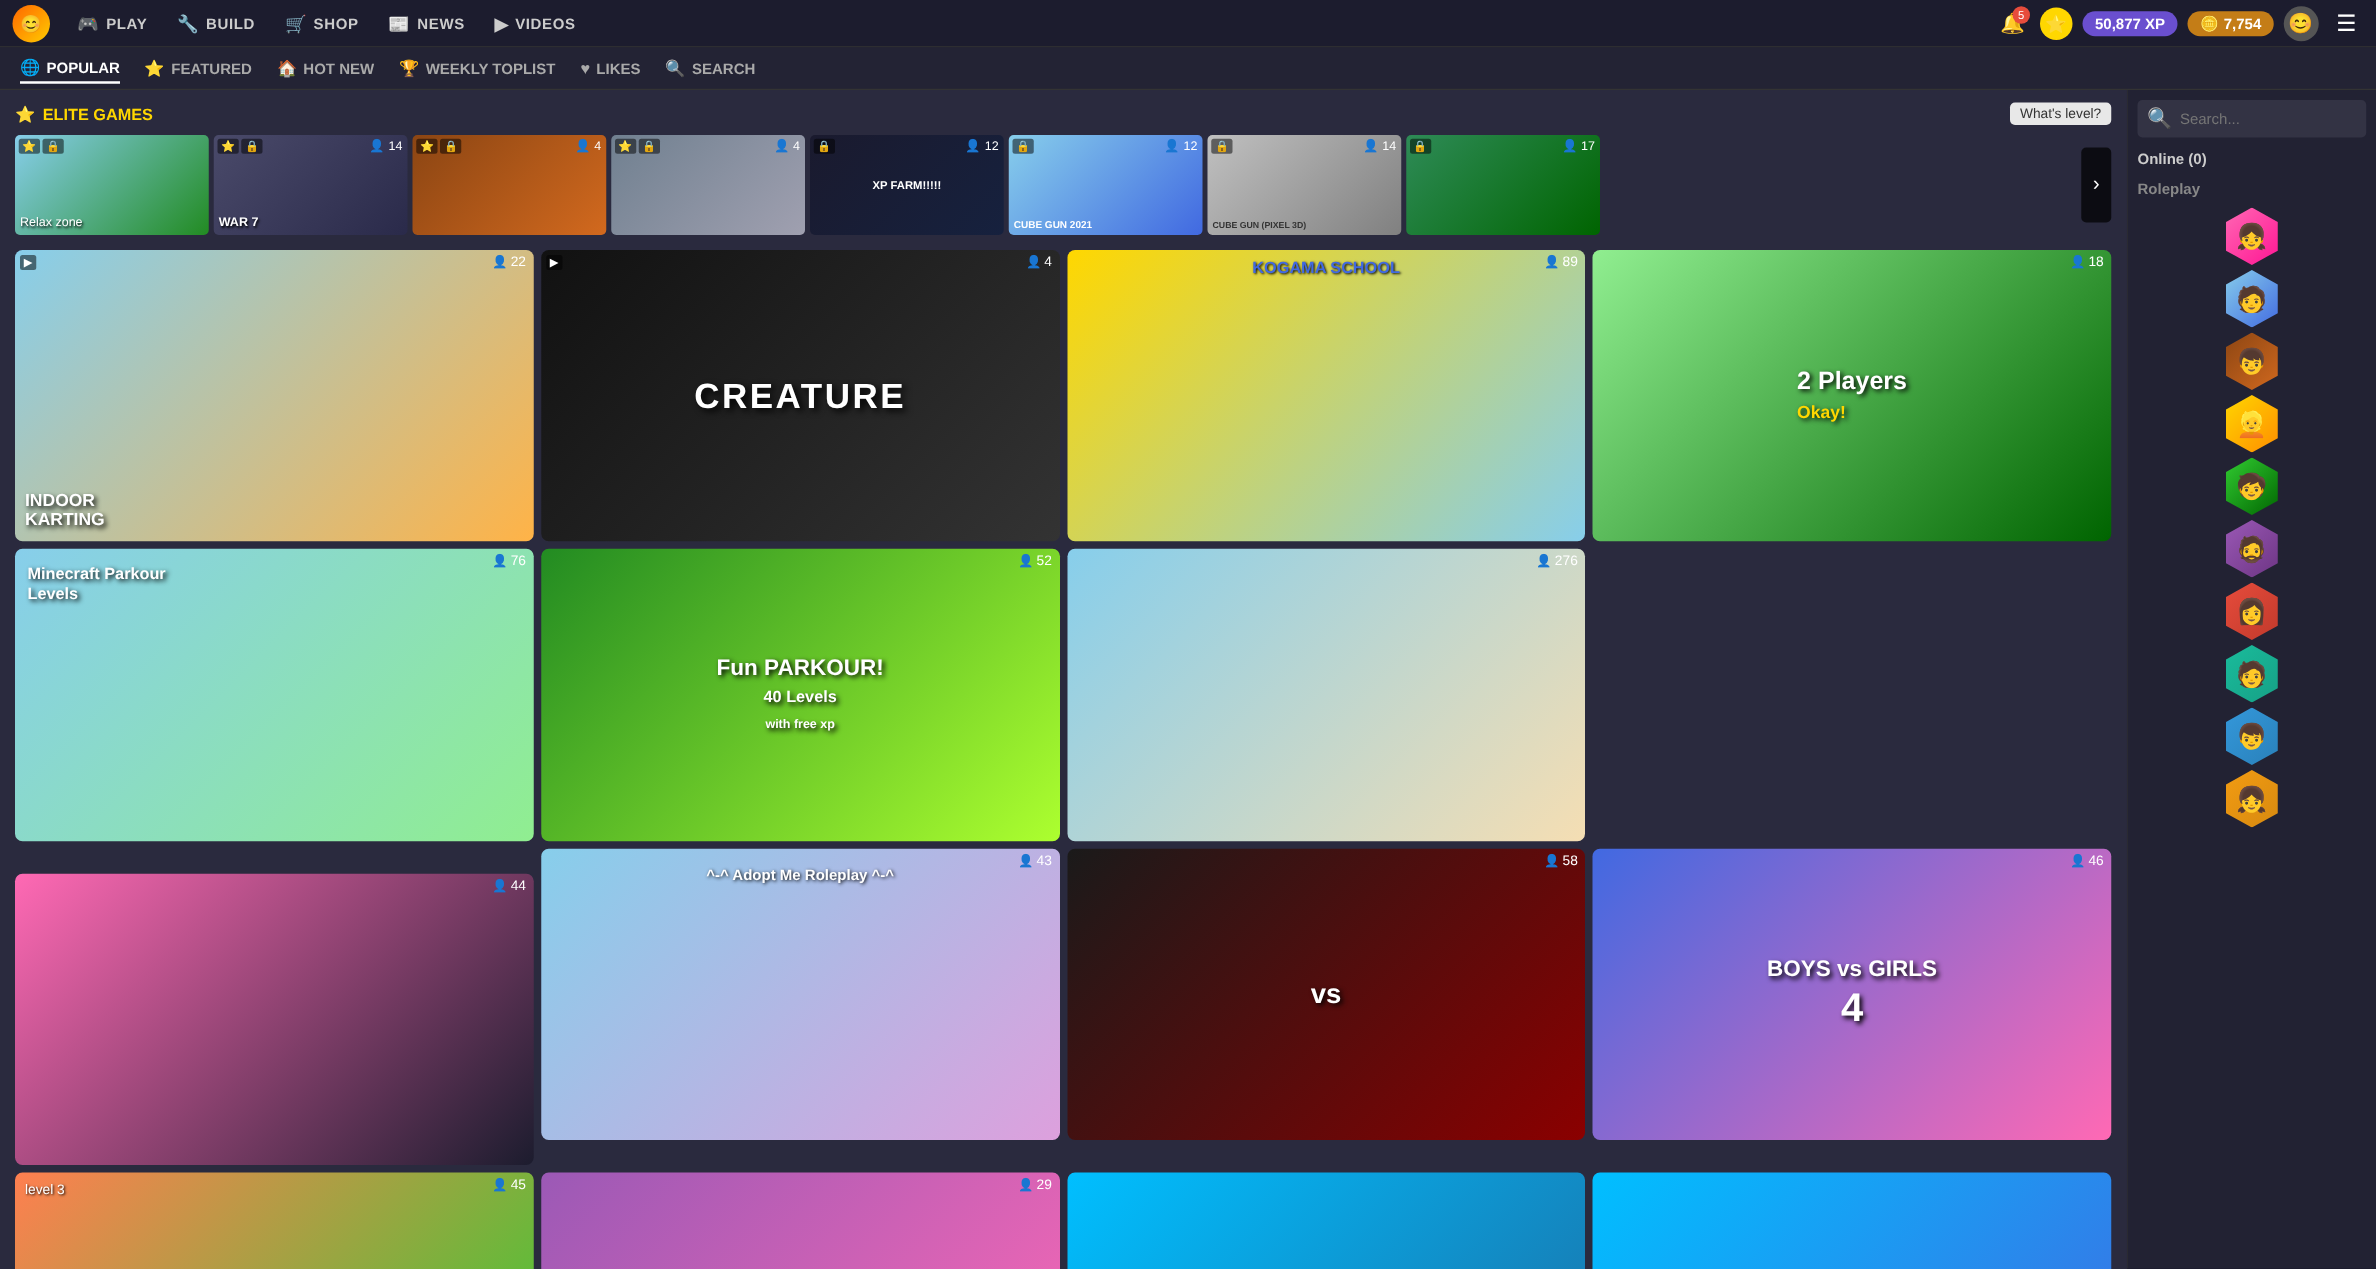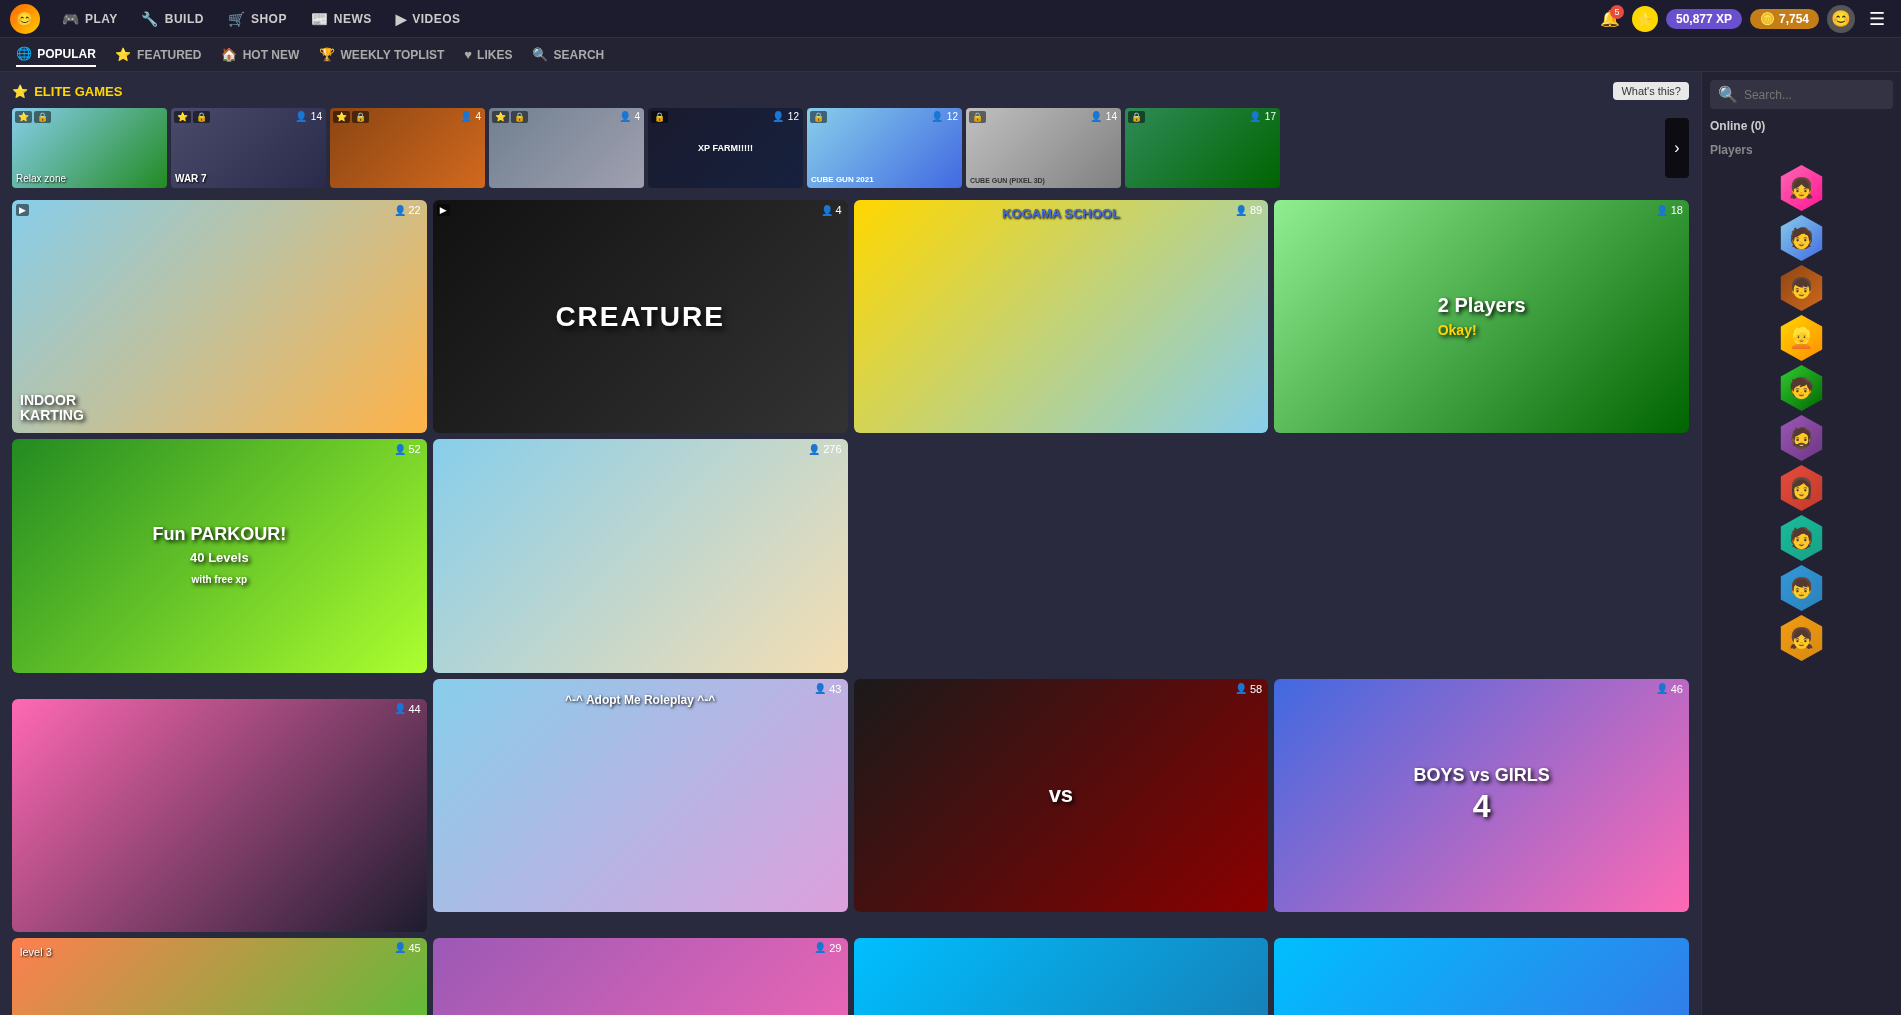--- a/index.html
+++ b/index.html
@@ -422,21 +422,21 @@
 
 <div class="main-layout">
 
   <div class="content-area">
 
     <div class="section-header">
       <div class="section-title">
         <span>⭐</span>
         <span>ELITE GAMES</span>
       </div>
-      <div class="what-this">What's this?</div>
+      <div class="what-this">What's level?</div>
     </div>
 
     <div class="elite-scroll">
       <div class="elite-games-row">
 
         <div class="elite-game-thumb gt-relax">
           <div class="elite-inner">
             <div class="elite-icon-row">
               <span class="e-badge e-star">⭐</span>
               <span class="e-badge e-lock">🔒</span>
@@ -542,20 +542,24 @@
       </div>
 
       <div class="game-thumb gt-2players">
         <div class="player-count">18</div>
         <div style="position:absolute;top:50%;left:50%;transform:translate(-50%,-50%);font-size:20px;font-weight:900;color:#fff;text-shadow:2px 2px 4px #000;">2 Players<br><span style="font-size:14px;color:#ffd700;">Okay!</span></div>
       </div>
     </div>
 
     <div class="games-grid">
 
+      <div class="game-thumb gt-mc-parkour">
+        <div class="player-count">76</div>
+        <div style="position:absolute;top:12px;left:10px;font-size:13px;font-weight:900;color:#fff;text-shadow:2px 2px 4px #000;line-height:1.2;">Minecraft Parkour<br>Levels</div>
+      </div>
 
       <div class="game-thumb gt-fun-parkour">
         <div class="player-count">52</div>
         <div style="position:absolute;top:50%;left:50%;transform:translate(-50%,-50%);font-size:18px;font-weight:900;color:#fff;text-shadow:2px 2px 4px #000;text-align:center;width:90%;line-height:1.2;">Fun PARKOUR!<br><span style="font-size:13px;">40 Levels</span><br><span style="font-size:10px;">with free xp</span></div>
       </div>
 
 
       <div class="game-thumb gt-mine-276">
         <div class="player-count">276</div>
       </div>
@@ -605,21 +609,21 @@
     </div>
 
   </div>
 
   <div class="sidebar">
     <div class="sidebar-search">
       <span>🔍</span>
       <input type="text" placeholder="Search..." style="">
     </div>
     <div class="sidebar-section online">Online (0)</div>
-    <div class="sidebar-section offline">Players</div>
+    <div class="sidebar-section offline">Roleplay</div>
     <div class="avatar-grid">
       <div class="av-item av1">👧</div>
       <div class="av-item av2">🧑</div>
       <div class="av-item av3">👦</div>
       <div class="av-item av4">👱</div>
       <div class="av-item av5">🧒</div>
       <div class="av-item av6">🧔</div>
       <div class="av-item av7">👩</div>
       <div class="av-item av8">🧑</div>
       <div class="av-item av9">👦</div>

